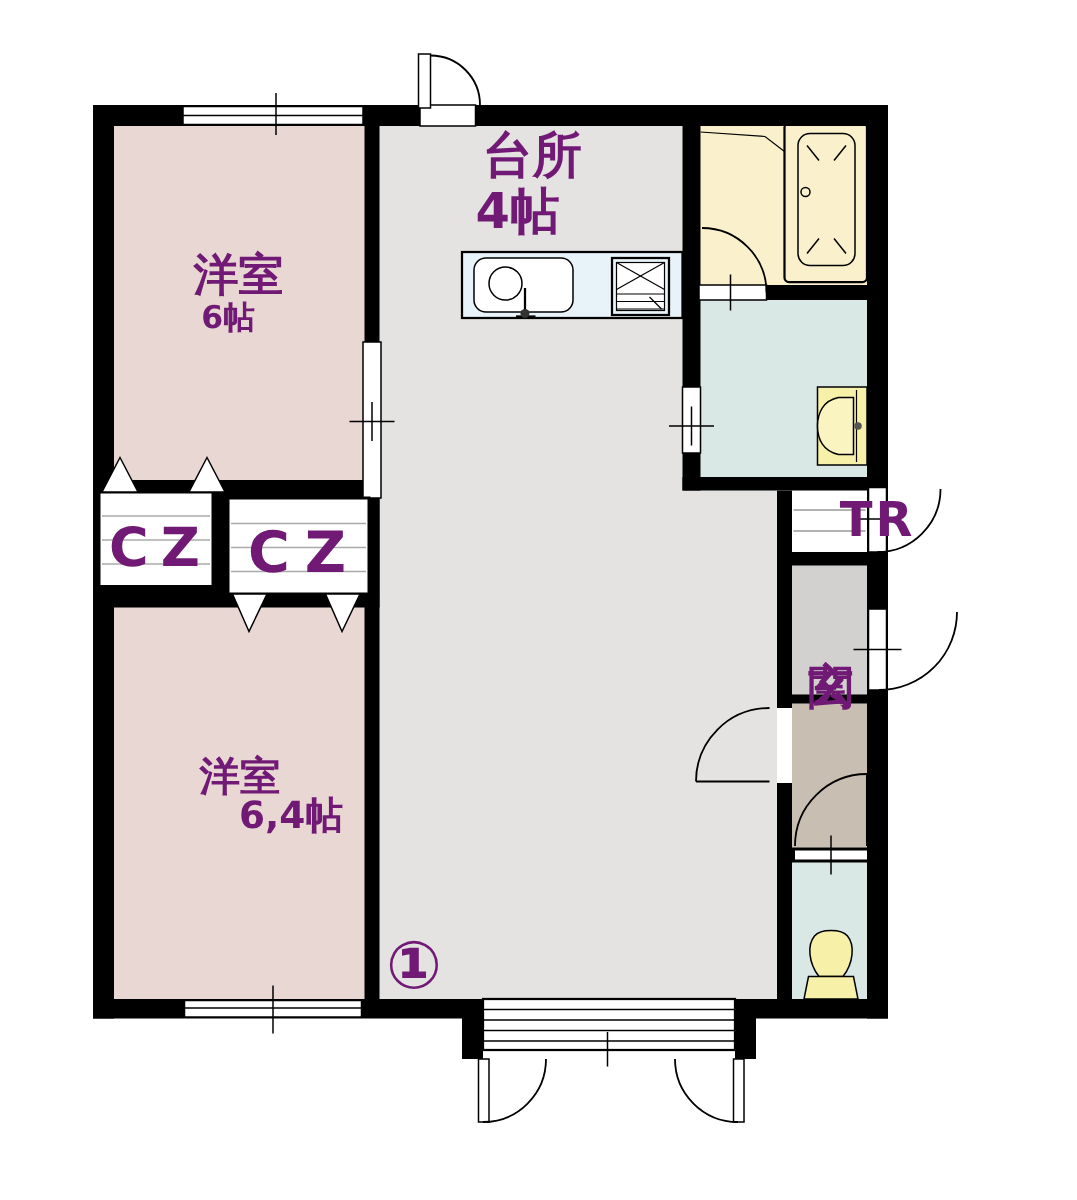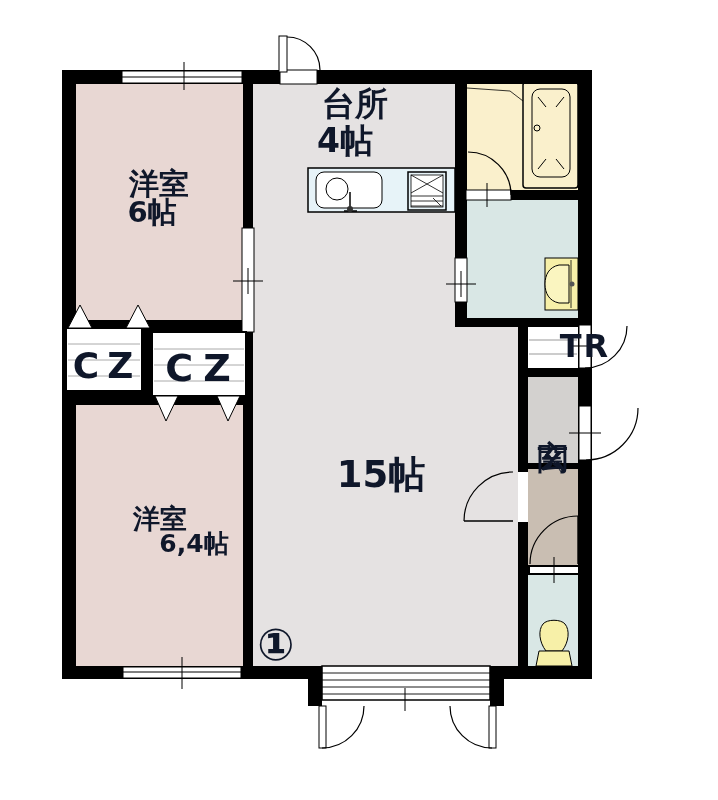--- a/index.html
+++ b/index.html
@@ -1,19 +1,19 @@
 <!DOCTYPE html>
 <html><head>
 <meta charset="utf-8">
 <style>
   html,body{margin:0;padding:0;background:#ffffff;}
   .plan{position:relative;width:718px;height:800px;background:#ffffff;overflow:hidden;
         font-family:"DejaVu Sans","Liberation Sans",sans-serif;}
   .plan svg{position:absolute;left:0;top:0;}
-  .lbl{position:absolute;transform:translate(-50%,-50%);color:#0f172a;font-weight:bold;
+  .lbl{position:absolute;transform:translate(-50%,-50%);color:#701a75;font-weight:bold;
        line-height:1.05;white-space:nowrap;text-align:center;
        font-family:"DejaVu Sans","Liberation Sans",sans-serif;}
   .vert{writing-mode:vertical-rl;text-orientation:upright;letter-spacing:5px;}
 </style>
 </head>
 <body>
 
 <div class="plan">
 <svg width="718" height="800" viewBox="0 0 718 800">
 
@@ -163,24 +163,23 @@
     <line x1="578" y1="516" x2="578" y2="564" stroke-width="1.4"></line>
     <path d="M 530 564 A 48 48 0 0 1 578 516"></path>
     <rect x="319" y="706" width="7" height="42" fill="#ffffff" stroke-width="1"></rect>
     <path d="M 322 748 A 42 42 0 0 0 364 706"></path>
     <rect x="489" y="706" width="7" height="42" fill="#ffffff" stroke-width="1"></rect>
     <path d="M 492 748 A 42 42 0 0 1 450 706"></path>
   </g>
 </svg>
 
   <div class="lbl" style="left:159px;top:184px;font-size:30px;">洋室</div>
-  <div class="lbl" style="left:152px;top:212px;font-size:29px;">6帖</div>
+  <div class="lbl" style="left:152px;top:212px;font-size:21px;">6帖</div>
   <div class="lbl" style="left:355px;top:104px;font-size:33px;">台所</div>
   <div class="lbl" style="left:345px;top:141px;font-size:33px;">4帖</div>
-  <div class="lbl" style="left:381px;top:475px;font-size:37px;">15帖</div>
   <div class="lbl" style="left:160px;top:519px;font-size:27px;">洋室</div>
   <div class="lbl" style="left:167px;top:544px;font-size:25px;margin-left:27px;">6,4帖</div>
   <div class="lbl" style="left:107px;top:366px;font-size:36px;letter-spacing:8px;">CZ</div>
   <div class="lbl" style="left:203px;top:369px;font-size:38px;letter-spacing:10px;">CZ</div>
   <div class="lbl" style="left:557px;top:347px;font-size:32px;letter-spacing:2px;margin-left:28px;">TR</div>
   <div class="lbl vert" style="left:553px;top:420px;font-size:30px;">玄関</div>
   <div class="lbl" style="left:276px;top:645px;font-size:44px;">①</div>
 </div>
 
 </body></html>

